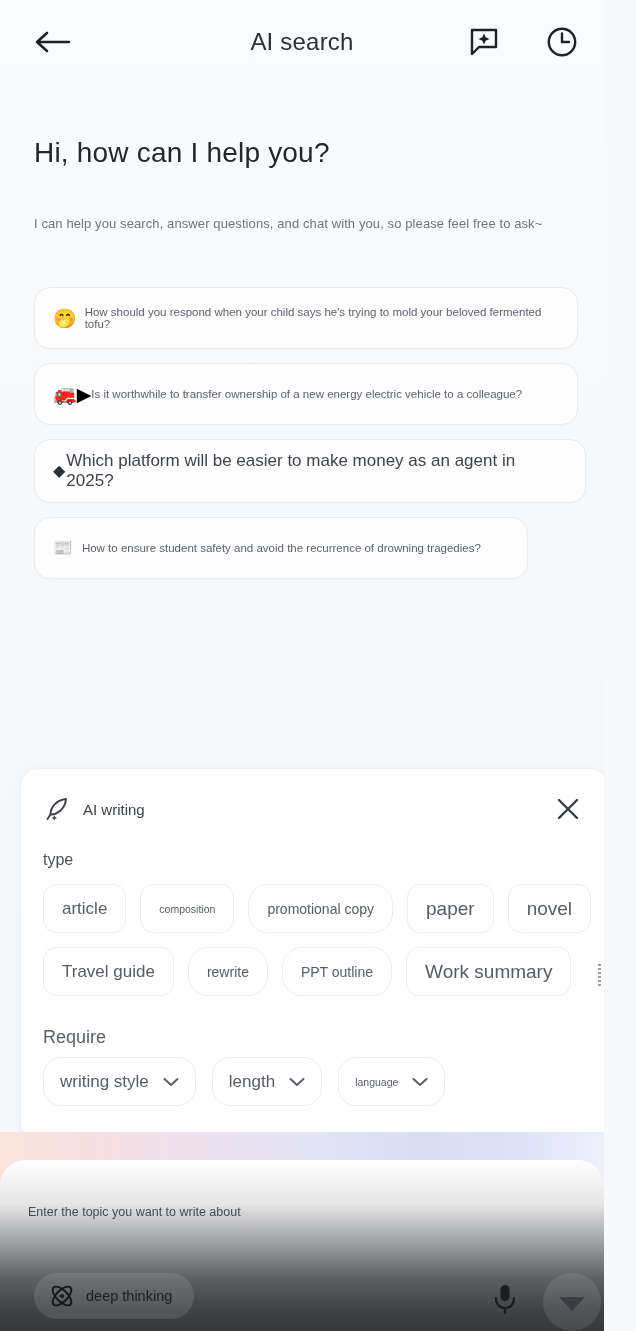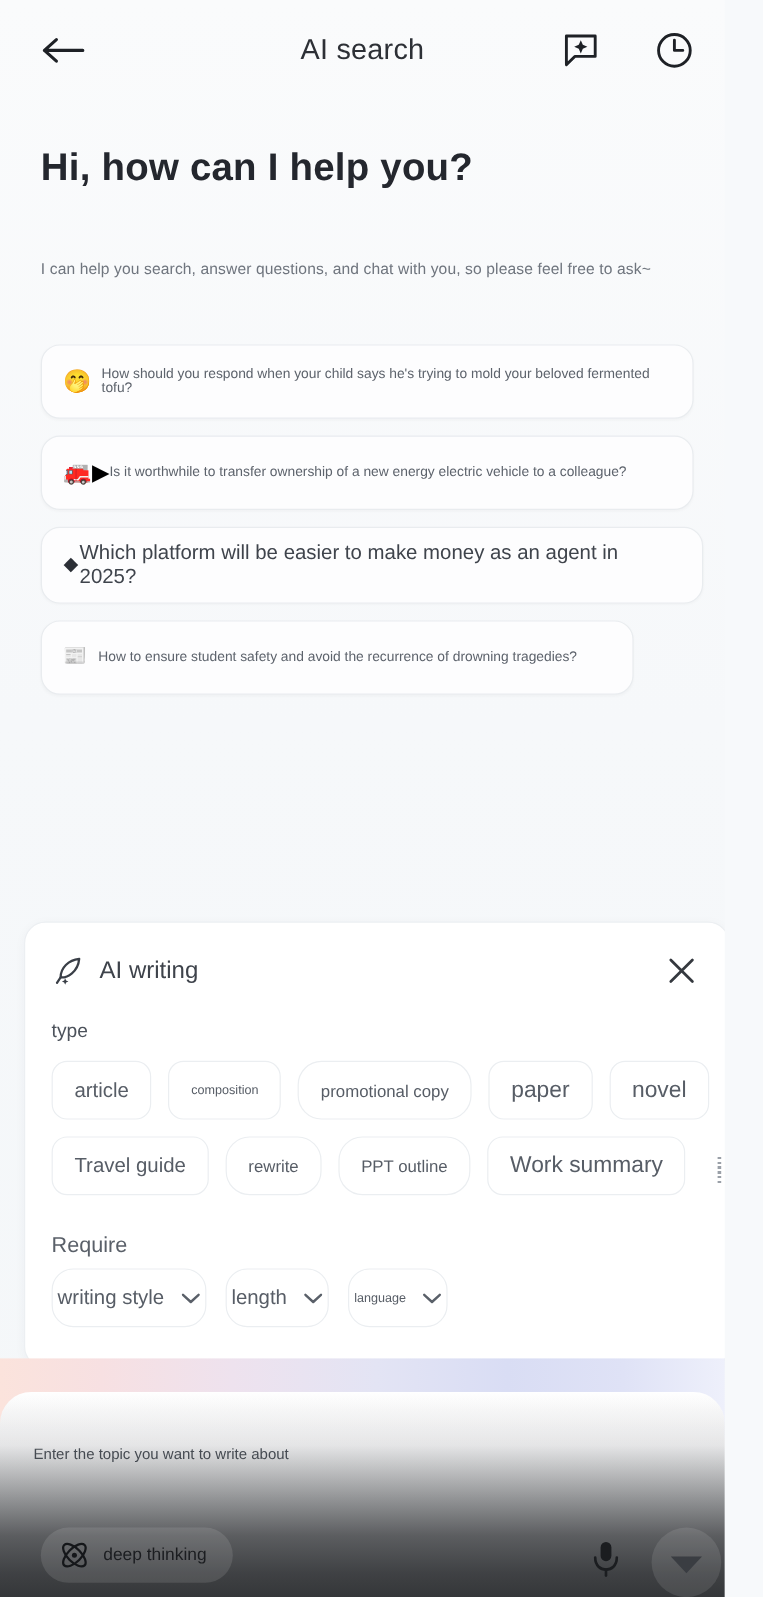--- a/index.html
+++ b/index.html
@@ -32,22 +32,22 @@
     font-size: 24px; color: #2d3036; letter-spacing: .2px;
   }
   .hdr-icons {
     position: absolute; right: 22px; top: 22px;
     display: flex; align-items: center; gap: 38px;
   }
   .hdr-icons .ic { width: 40px; height: 40px; display:flex; align-items:center; justify-content:center; }
 
   
   .greeting {
-    position: absolute; left: 34px; top: 121px;
-    font-size: 32px; font-weight: 700; color: #24272e; letter-spacing: .2px;
+    position: absolute; left: 34px; top: 137px;
+    font-size: 28px; font-weight: 400; color: #24272e; letter-spacing: .2px;
   }
   .subtitle {
     position: absolute; left: 34px; top: 216px;
     font-size: 13px; color: #6f757e; letter-spacing: .1px;
   }
 
   
   .cards { position: absolute; left: 0; top: 287px; width: 636px; }
   .card {
     background: #fdfdfe;
@@ -81,21 +81,21 @@
     border: 1px solid #eceff2;
     border-radius: 18px;
     box-shadow: 0 2px 10px rgba(40,50,70,.04);
     overflow: hidden;
   }
   .panel-head {
     position: absolute; left: 22px; top: 22px; right: 22px; height: 36px;
     display: flex; align-items: center;
   }
   .panel-head .quill { width: 30px; height: 30px; display:flex; align-items:center; justify-content:center; margin-right: 10px;}
-  .panel-head .ptitle { font-size: 20px; color: #3e434b; }
+  .panel-head .ptitle { font-size: 15px; color: #3e434b; }
   .panel-head .closex { margin-left: auto; width: 34px; height: 34px; display:flex;align-items:center;justify-content:center; }
 
   .sec-label { position: absolute; left: 22px; font-size: 16px; color: #4c525b; }
   .sec-type { top: 82px; }
 
   .chiprow {
     position: absolute; left: 22px; right: 0;
     display: flex; align-items: center; gap: 14px;
     white-space: nowrap;
   }
@@ -117,21 +117,21 @@
   .chip.s-xl  { font-size: 19px; }
 
   .scroll-ind {
     position: absolute; right: 6px; top: 195px;
     width: 3px; height: 24px;
     background: repeating-linear-gradient(180deg,#9aa0a8 0 2px, transparent 2px 4px);
   }
 
   .panel-sep-require { position: absolute; left: 22px; top: 258px; font-size: 18px; color: #5a6069; }
   .chiprow.r3 { top: 288px; gap: 16px; }
-  .chip.dd { padding: 0 4px; gap: 14px; border-radius: 18px; }
+  .chip.dd { padding: 0 16px; gap: 14px; border-radius: 18px; }
   .chev { width: 16px; height: 10px; flex: 0 0 auto; }
 
   
   .grad-band {
     position: absolute; left: 0; right: 0; top: 1132px; height: 64px;
     background: linear-gradient(90deg,
       #fbe3dc 0%, #f7e0e2 14%, #eee2ee 32%,
       #e3e4f4 52%, #d9ddf4 70%, #dfe2f6 86%, #eef0fb 100%);
   }
   .input-card {

